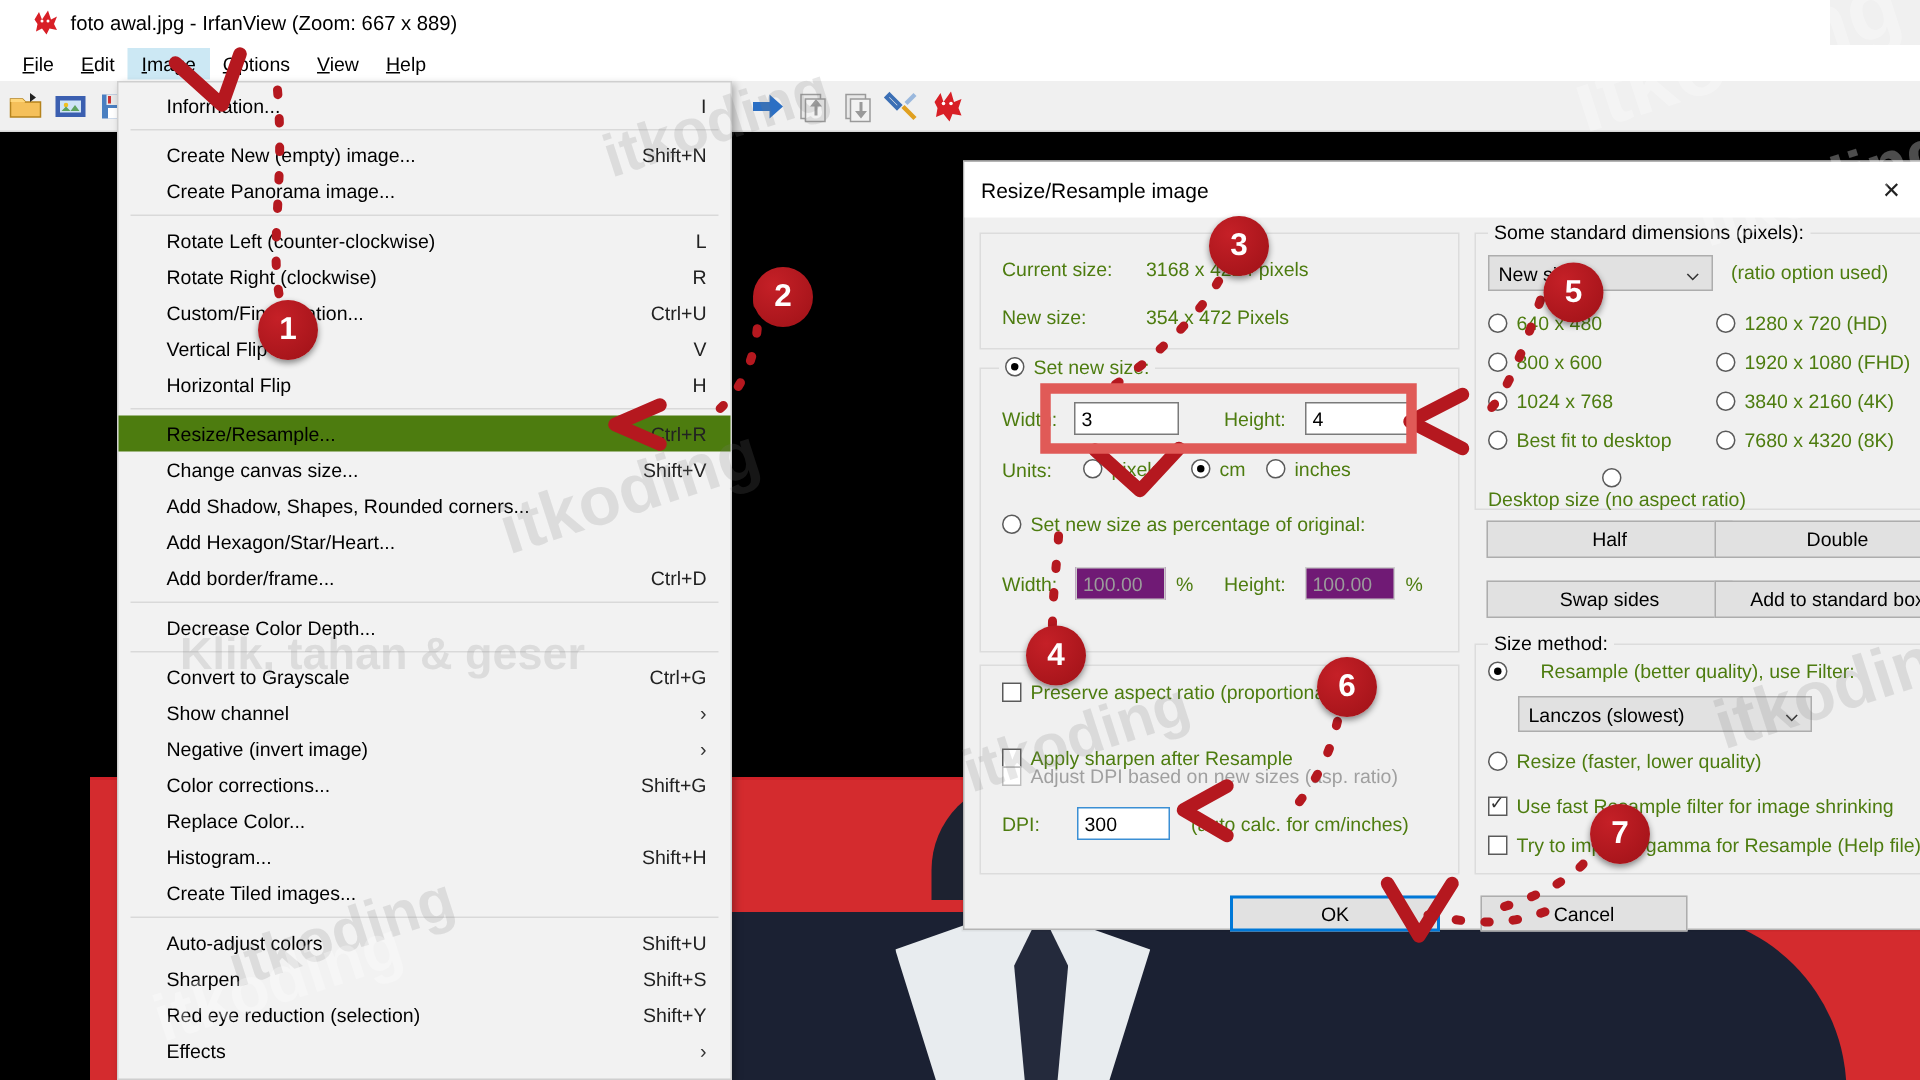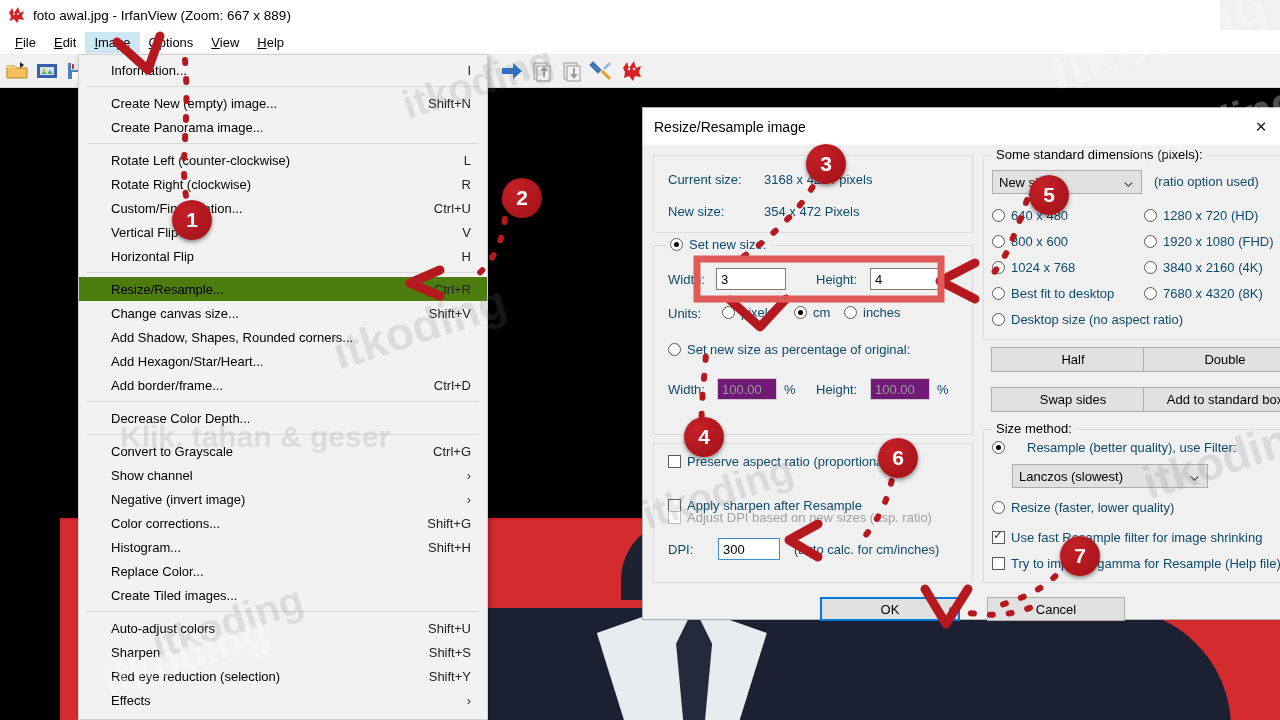--- a/index.html
+++ b/index.html
@@ -9,21 +9,21 @@
     font-family:"Liberation Sans", sans-serif;
     font-size:13px; color:#000; background:#fff;
     position:relative;
   }
 
   
   #app { position:absolute; inset:0; background:#f0f0f0; }
 
   .titlebar {
     position:absolute; left:0; top:0; width:1220px; height:30px;
-    background:#ffffff; display:flex; align-items:center; padding-left:6px;
+    background:#ffffff; display:flex; align-items:center; padding-left:20px;
   }
   .title-icon { width:20px; height:20px; position:relative; margin-right:7px; flex:none; }
   .title-text { font-size:13.5px; color:#000; }
 
   .menubar {
     position:absolute; left:0; top:30px; width:1280px; height:24px;
     background:#ffffff; display:flex; align-items:center; padding-left:6px;
     font-size:13px;
   }
   .menubar .mi { padding:3px 9px; cursor:default; }
@@ -112,21 +112,21 @@
   .dlg-body { position:absolute; left:0; top:37px; right:0; bottom:0; }
 
   .group {
     position:absolute; border:1px solid #dcdcdc; background:#f0f0f0;
   }
   .group > legend, .grp-title {
     position:absolute; top:-9px; left:8px; background:#f0f0f0;
     padding:0 4px; font-size:13px;
   }
 
-  .lbl { font-size:13px; color:#0c4a6e; }
+  .lbl { font-size:13px; color:#4d7c0f; }
   .txtin {
     border:1px solid #7a7a7a; background:#fff; height:22px;
     font-size:13px; padding:1px 4px; font-family:"Liberation Sans", sans-serif;
     color:#000;
   }
   .txtin.focus { border:1px solid #3b8fd4; }
   .txtin.disabled { background:#701a75; color:#9b9b9b; border:1px solid #cccccc; }
 
   .radio, .check {
     display:inline-block; width:13px; height:13px; vertical-align:-2px;
@@ -333,25 +333,25 @@
       </div>
       <div class="menu-item">
         <span class="mlabel">Negative (invert image)</span>
         <span class="sub">›</span>
       </div>
       <div class="menu-item">
         <span class="mlabel">Color corrections...</span>
         <span class="maccel">Shift+G</span>
       </div>
       <div class="menu-item">
+        <span class="mlabel">Replace Color...</span>
+      </div>
+      <div class="menu-item">
         <span class="mlabel">Histogram...</span>
         <span class="maccel">Shift+H</span>
-      </div>
-      <div class="menu-item">
-        <span class="mlabel">Replace Color...</span>
       </div>
       <div class="menu-item">
         <span class="mlabel">Create Tiled images...</span>
       </div>
       <div class="menu-sep"></div>
       <div class="menu-item">
         <span class="mlabel">Auto-adjust colors</span>
         <span class="maccel">Shift+U</span>
       </div>
       <div class="menu-item">
@@ -459,21 +459,21 @@
           <span class="lbl">800 x 600</span>
         </div>
         <div class="optrow" style="position:absolute; left:8px; top:104px;">
           <span class="radio"></span>
           <span class="lbl">1024 x 768</span>
         </div>
         <div class="optrow" style="position:absolute; left:8px; top:130px;">
           <span class="radio"></span>
           <span class="lbl">Best fit to desktop</span>
         </div>
-        <div class="optrow" style="position:absolute; left:8px; top:156px;">
+        <div class="optrow" style="position:absolute; left:8px; top:156px;flex-direction:column;">
           <span class="radio"></span>
           <span class="lbl">Desktop size (no aspect ratio)</span>
         </div>
 
         <div class="optrow" style="position:absolute; left:160px; top:52px;">
           <span class="radio"></span>
           <span class="lbl">1280 x 720   (HD)</span>
         </div>
         <div class="optrow" style="position:absolute; left:160px; top:78px;">
           <span class="radio"></span>

